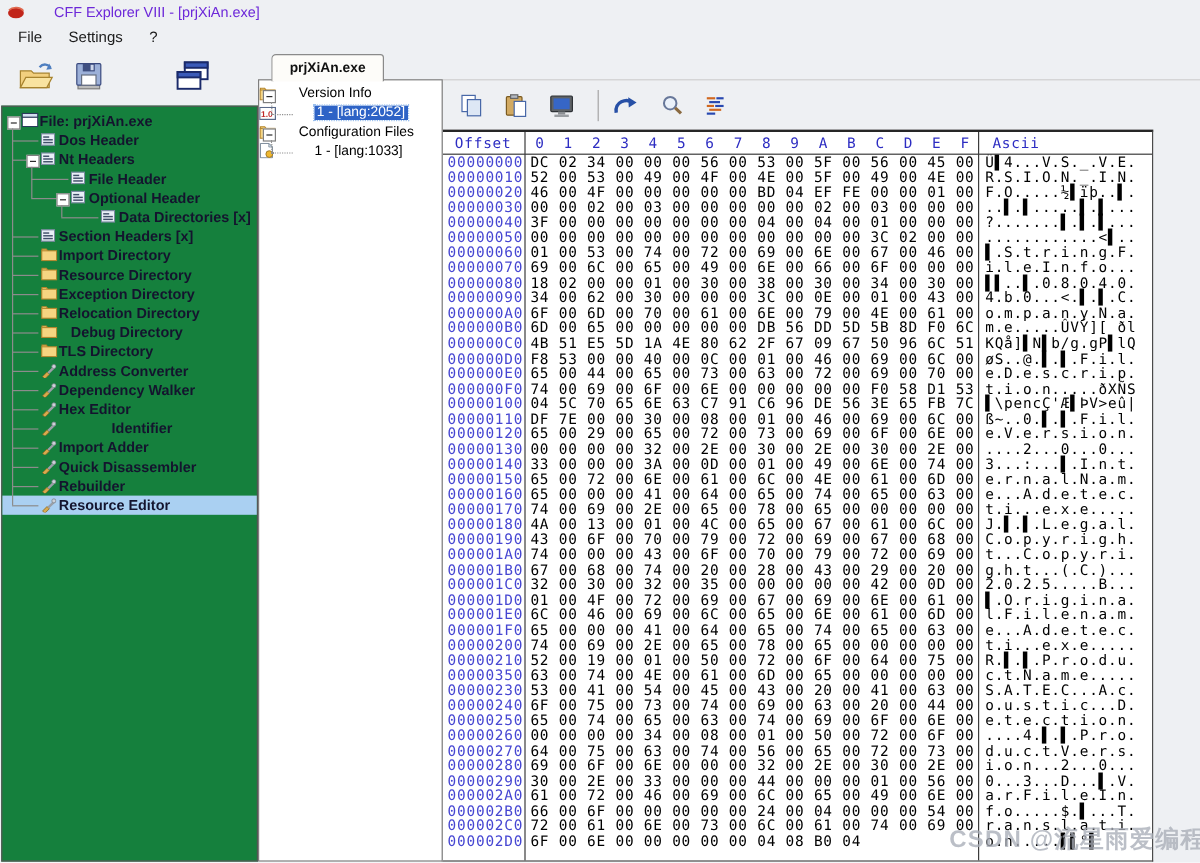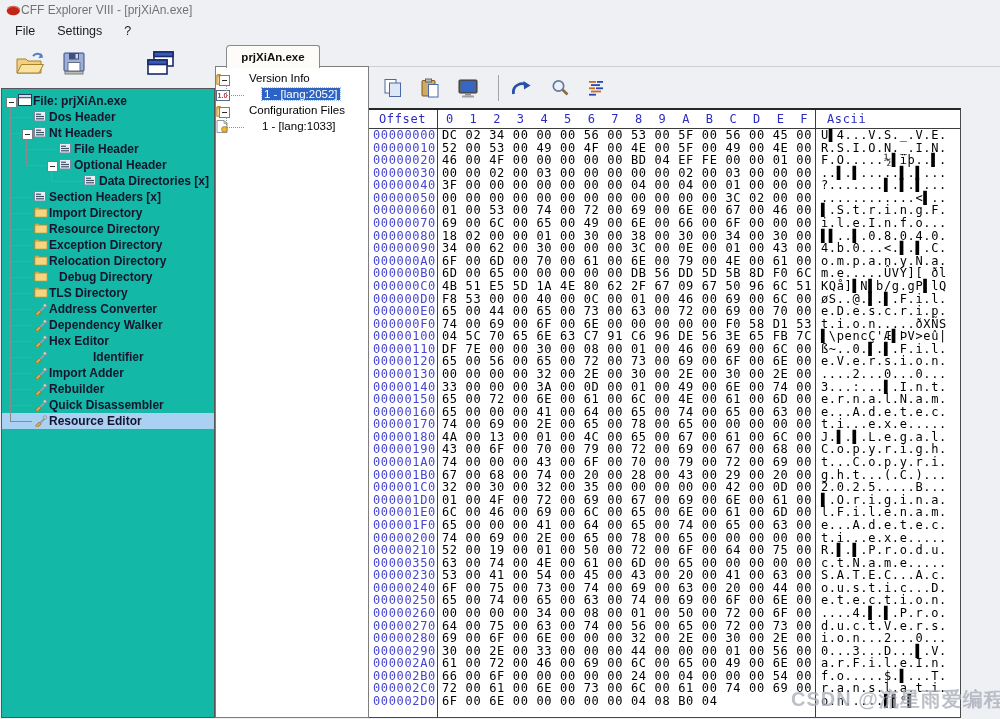--- a/index.html
+++ b/index.html
@@ -1,29 +1,29 @@
 <!DOCTYPE html>
 <html><head>
 <meta charset="utf-8">
 <style>
   html,body{margin:0;padding:0;}
   .app{position:relative;width:1000px;height:719px;background:#eef0f3;overflow:hidden;
        font-family:"Liberation Sans",sans-serif;-webkit-font-smoothing:antialiased;}
   
   .titlebar{position:absolute;left:0;top:0;width:100%;height:20px;display:flex;align-items:center;}
-  .titlebar .title{font-size:12px;color:#737373;margin-left:0;}
+  .titlebar .title{font-size:12px;color:#6d28d9;margin-left:24px;}
   .app-icon{margin-left:6px;display:inline-flex;}
   .menubar{position:absolute;left:0;top:20px;width:100%;height:22px;display:flex;align-items:center;padding-left:4px;}
   .menu-item{font-size:12.5px;color:#1c1c1c;padding:2px 11px;cursor:default;}
   
   .toolbar{position:absolute;left:0;top:42px;height:44px;display:flex;align-items:center;}
   .tb-icon{display:inline-flex;margin-left:14px;}
   .tb-icon.cascade{margin-left:56px;}
   
-  .left-panel{position:absolute;left:1px;top:88px;width:212px;bottom:1px;background:#14b8a6;
+  .left-panel{position:absolute;left:1px;top:88px;width:212px;bottom:1px;background:#15803d;
               border:1px solid #565656;}
   .trow{position:relative;height:16px;white-space:nowrap;}
   .trow.sel{background:var(--sel-light);}
   .trow .tlabel{position:absolute;top:1px;font-size:12px;font-weight:bold;color:#14142e;}
   .trow .ticon{position:absolute;top:1px;display:inline-flex;}
   .stub{position:absolute;top:8px;height:1px;background:#8c8c8c;}
   .stub.dot{background:none;border-top:1px dotted #909090;}
   .v-line{position:absolute;width:1px;background:#8c8c8c;}
   .v-line.dot{background:none;border-left:1px dotted #909090;}
   .exp{position:absolute;width:9px;height:9px;top:4px;background:#fff;border:1px solid #7e7e7e;}
@@ -315,32 +315,32 @@
         </div>
         <div class="trow">
           <span class="stub" style="left: 8px; width: 22px;"></span>
           <span class="ticon" style="left: 32px;">
             <svg width="13" height="13" viewBox="0 0 13 13">
               <path d="M1.5 11.8 L5.2 8.1 l1.9 1.9 L3.4 13.7 Z" fill="#d9a94e" stroke="#8a6a20" stroke-width="0.7"></path>
               <path d="M6.2 9 L10.8 4.4" stroke="#9aa0a8" stroke-width="2"></path>
               <circle cx="10.9" cy="3.4" r="1.7" fill="#ccd1d8" stroke="#80868e" stroke-width="0.7"></circle>
             </svg>
           </span>
+          <span class="tlabel" style="left: 47px;">Quick Disassembler</span>
+        </div>
+        <div class="trow">
+          <span class="stub" style="left: 8px; width: 22px;"></span>
+          <span class="ticon" style="left: 32px;">
+            <svg width="13" height="13" viewBox="0 0 13 13">
+              <path d="M1.5 11.8 L5.2 8.1 l1.9 1.9 L3.4 13.7 Z" fill="#d9a94e" stroke="#8a6a20" stroke-width="0.7"></path>
+              <path d="M6.2 9 L10.8 4.4" stroke="#9aa0a8" stroke-width="2"></path>
+              <circle cx="10.9" cy="3.4" r="1.7" fill="#ccd1d8" stroke="#80868e" stroke-width="0.7"></circle>
+            </svg>
+          </span>
           <span class="tlabel" style="left: 47px;">Rebuilder</span>
-        </div>
-        <div class="trow">
-          <span class="stub" style="left: 8px; width: 22px;"></span>
-          <span class="ticon" style="left: 32px;">
-            <svg width="13" height="13" viewBox="0 0 13 13">
-              <path d="M1.5 11.8 L5.2 8.1 l1.9 1.9 L3.4 13.7 Z" fill="#d9a94e" stroke="#8a6a20" stroke-width="0.7"></path>
-              <path d="M6.2 9 L10.8 4.4" stroke="#9aa0a8" stroke-width="2"></path>
-              <circle cx="10.9" cy="3.4" r="1.7" fill="#ccd1d8" stroke="#80868e" stroke-width="0.7"></circle>
-            </svg>
-          </span>
-          <span class="tlabel" style="left: 47px;">Quick Disassembler</span>
         </div>
         <div class="trow sel">
           <span class="stub" style="left: 8px; width: 22px;"></span>
           <span class="ticon" style="left: 32px;">
             <svg width="13" height="13" viewBox="0 0 13 13">
               <path d="M1.5 11.8 L5.2 8.1 l1.9 1.9 L3.4 13.7 Z" fill="#d9a94e" stroke="#8a6a20" stroke-width="0.7"></path>
               <path d="M6.2 9 L10.8 4.4" stroke="#9aa0a8" stroke-width="2"></path>
               <circle cx="10.9" cy="3.4" r="1.7" fill="#ccd1d8" stroke="#80868e" stroke-width="0.7"></circle>
             </svg>
           </span>
@@ -448,21 +448,21 @@
         <div class="hexrow"><span class="off">00000080</span><span class="bytes">18 02 00 00 01 00 30 00 38 00 30 00 34 00 30 00</span><span class="ascii">▌▌..▌.0.8.0.4.0.</span></div>
         <div class="hexrow"><span class="off">00000090</span><span class="bytes">34 00 62 00 30 00 00 00 3C 00 0E 00 01 00 43 00</span><span class="ascii">4.b.0...&lt;.▌.▌.C.</span></div>
         <div class="hexrow"><span class="off">000000A0</span><span class="bytes">6F 00 6D 00 70 00 61 00 6E 00 79 00 4E 00 61 00</span><span class="ascii">o.m.p.a.n.y.N.a.</span></div>
         <div class="hexrow"><span class="off">000000B0</span><span class="bytes">6D 00 65 00 00 00 00 00 DB 56 DD 5D 5B 8D F0 6C</span><span class="ascii">m.e.....ÛVÝ][ ðl</span></div>
         <div class="hexrow"><span class="off">000000C0</span><span class="bytes">4B 51 E5 5D 1A 4E 80 62 2F 67 09 67 50 96 6C 51</span><span class="ascii">KQå]▌N▌b/g.gP▌lQ</span></div>
         <div class="hexrow"><span class="off">000000D0</span><span class="bytes">F8 53 00 00 40 00 0C 00 01 00 46 00 69 00 6C 00</span><span class="ascii">øS..@.▌.▌.F.i.l.</span></div>
         <div class="hexrow"><span class="off">000000E0</span><span class="bytes">65 00 44 00 65 00 73 00 63 00 72 00 69 00 70 00</span><span class="ascii">e.D.e.s.c.r.i.p.</span></div>
         <div class="hexrow"><span class="off">000000F0</span><span class="bytes">74 00 69 00 6F 00 6E 00 00 00 00 00 F0 58 D1 53</span><span class="ascii">t.i.o.n.....ðXÑS</span></div>
         <div class="hexrow"><span class="off">00000100</span><span class="bytes">04 5C 70 65 6E 63 C7 91 C6 96 DE 56 3E 65 FB 7C</span><span class="ascii">▌\pencÇ'Æ▌ÞV&gt;eû|</span></div>
         <div class="hexrow"><span class="off">00000110</span><span class="bytes">DF 7E 00 00 30 00 08 00 01 00 46 00 69 00 6C 00</span><span class="ascii">ß~..0.▌.▌.F.i.l.</span></div>
-        <div class="hexrow"><span class="off">00000120</span><span class="bytes">65 00 56 00 65 00 72 00 73 00 69 00 6F 00 6E 00</span><span class="ascii">e.V.e.r.s.i.o.n.</span></div>
+        <div class="hexrow"><span class="off">00000120</span><span class="bytes">65 00 29 00 65 00 72 00 73 00 69 00 6F 00 6E 00</span><span class="ascii">e.V.e.r.s.i.o.n.</span></div>
         <div class="hexrow"><span class="off">00000130</span><span class="bytes">00 00 00 00 32 00 2E 00 30 00 2E 00 30 00 2E 00</span><span class="ascii">....2...0...0...</span></div>
         <div class="hexrow"><span class="off">00000140</span><span class="bytes">33 00 00 00 3A 00 0D 00 01 00 49 00 6E 00 74 00</span><span class="ascii">3...:...▌.I.n.t.</span></div>
         <div class="hexrow"><span class="off">00000150</span><span class="bytes">65 00 72 00 6E 00 61 00 6C 00 4E 00 61 00 6D 00</span><span class="ascii">e.r.n.a.l.N.a.m.</span></div>
         <div class="hexrow"><span class="off">00000160</span><span class="bytes">65 00 00 00 41 00 64 00 65 00 74 00 65 00 63 00</span><span class="ascii">e...A.d.e.t.e.c.</span></div>
         <div class="hexrow"><span class="off">00000170</span><span class="bytes">74 00 69 00 2E 00 65 00 78 00 65 00 00 00 00 00</span><span class="ascii">t.i...e.x.e.....</span></div>
         <div class="hexrow"><span class="off">00000180</span><span class="bytes">4A 00 13 00 01 00 4C 00 65 00 67 00 61 00 6C 00</span><span class="ascii">J.▌.▌.L.e.g.a.l.</span></div>
         <div class="hexrow"><span class="off">00000190</span><span class="bytes">43 00 6F 00 70 00 79 00 72 00 69 00 67 00 68 00</span><span class="ascii">C.o.p.y.r.i.g.h.</span></div>
         <div class="hexrow"><span class="off">000001A0</span><span class="bytes">74 00 00 00 43 00 6F 00 70 00 79 00 72 00 69 00</span><span class="ascii">t...C.o.p.y.r.i.</span></div>
         <div class="hexrow"><span class="off">000001B0</span><span class="bytes">67 00 68 00 74 00 20 00 28 00 43 00 29 00 20 00</span><span class="ascii">g.h.t...(.C.)...</span></div>
         <div class="hexrow"><span class="off">000001C0</span><span class="bytes">32 00 30 00 32 00 35 00 00 00 00 00 42 00 0D 00</span><span class="ascii">2.0.2.5.....B...</span></div>

